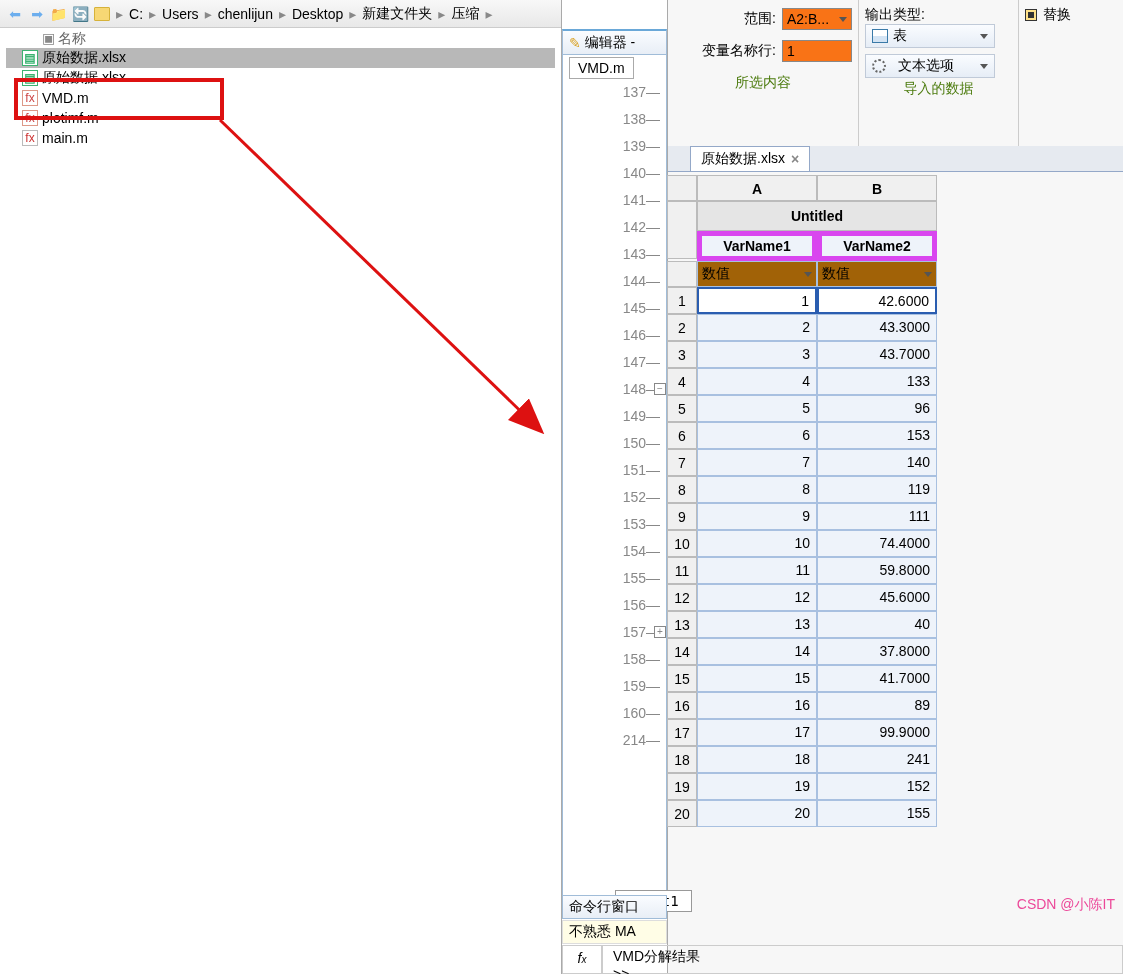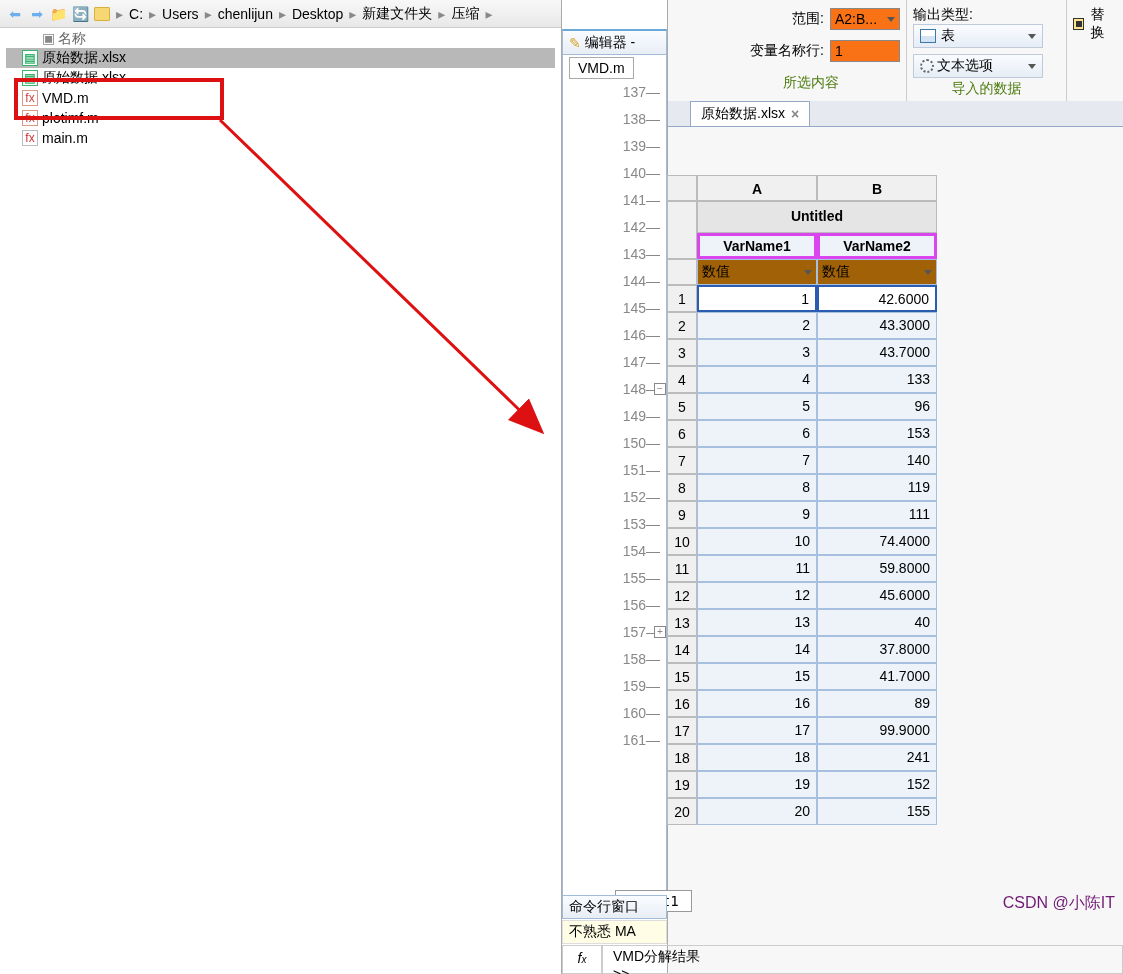--- a/index.html
+++ b/index.html
@@ -26,21 +26,21 @@
 
 .editorpanel{position:absolute;left:562px;top:29px;width:105px;height:870px;background:#fff;border:1px solid #a0bcd8;border-top:2px solid #6aa8d8;}
 .etitle{height:24px;display:flex;align-items:center;gap:4px;padding:0 6px;background:linear-gradient(#fafcff,#e8eef6);border-bottom:1px solid #a0bcd8;}
 .pencil{color:#d9a020;}
 .lineno{text-align:right;color:#888;padding-right:20px;font-family:Consolas,monospace;height:27px;line-height:27px;position:relative;margin-left:39px;}
 .lineno .dash{position:absolute;right:6px;}
 .box{position:absolute;right:0;width:12px;height:12px;border:1px solid #888;background:#fff;font-size:10px;line-height:10px;text-align:center;}
 .etab{background:#fff;border:1px solid #aaa;padding:2px 8px;margin:2px 0 0 6px;display:inline-block;}
 
 .rpanel{position:absolute;left:667px;top:0;width:456px;height:974px;background:#f7f7f7;border-left:1px solid #aaa;}
-.optrow{display:flex;height:101px;margin-left:48px;}
+.optrow{display:flex;height:146px;}
 .col1{flex:0 0 190px;padding:8px 6px;display:flex;flex-direction:column;gap:10px;align-items:flex-end;}
 .col2{flex:0 0 160px;padding:6px;border-left:1px solid #ccc;}
 .col3{flex:1;padding:6px;border-left:1px solid #ccc;}
 .frow{display:flex;align-items:center;gap:6px;}
 .input{border:1px solid #888;background:#f97316;padding:1px 4px;height:22px;width:70px;}
 .dbtn{display:flex;align-items:center;gap:4px;padding:2px 6px;border:1px solid #c0cad8;background:linear-gradient(#fafcff,#e6edf6);width:130px;justify-content:space-between;}
 .subhead{color:#4d7c0f;text-align:center;padding:2px;}
 .checkbox{width:12px;height:12px;border:1px solid #333;display:inline-block;background:#ffe28a;position:relative;}
 .checkbox::after{content:"";position:absolute;left:2px;top:2px;width:6px;height:6px;background:#333;}
 .tabbar{height:26px;background:#e6eaf0;display:flex;align-items:flex-end;padding-left:22px;border-bottom:1px solid #94a8c8;}
@@ -48,35 +48,35 @@
 .closex{color:#888;font-weight:bold;}
 
 .sheet{position:absolute;left:667px;top:175px;width:270px;}
 .colhdr{display:flex;}
 .rownum{width:30px;text-align:center;background:#f0f0f0;border:1px solid #bbb;}
 .ch{flex:1;text-align:center;background:#f0f0f0;border:1px solid #bbb;font-weight:bold;height:26px;line-height:26px;}
 .title-row{display:flex;}
 .title-row .rownum{height:58px;}
 .title-cell{flex:2;text-align:center;background:#e5e5e5;border:1px solid #bbb;font-weight:bold;}
 .vhdr{display:flex;}
-.vhdr .v{flex:1;background:#eef3fa;border:3px solid #d946ef;padding:2px 4px;font-weight:bold;text-align:center;}
+.vhdr .v{flex:1;background:#eef3fa;border:5px solid #d946ef;padding:2px 4px;font-weight:bold;text-align:center;}
 .thdr{display:flex;}
 .thdr .v{flex:1;background:#a16207;border:1px solid #a8c0e0;padding:2px 4px;display:flex;justify-content:space-between;align-items:center;}
 .drow{display:flex;height:27px;}
 .drow .rownum{height:27px;line-height:27px;}
 .drow .c{flex:1;border:1px solid #a8c0e0;text-align:right;padding-right:6px;background:#eef3fa;line-height:25px;}
 .drow.first .c{border:2px solid #2a5db0;background:#fff;}
 .sheettab{position:absolute;left:615px;top:890px;background:#fff;border:1px solid #999;padding:2px 12px;font-family:Consolas,monospace;}
 
 .cmdwin{position:absolute;left:562px;top:895px;width:105px;height:24px;background:linear-gradient(#fafcff,#e8eef6);border:1px solid #a0bcd8;padding:2px 6px;}
 .unfam{position:absolute;left:562px;top:920px;width:105px;height:24px;background:#fffde6;border:1px solid #ddd;padding:2px 6px;}
 .botresult{position:absolute;left:562px;top:945px;width:561px;height:29px;display:flex;}
 .botresult .fx{width:40px;border:1px solid #ccc;text-align:center;font-style:italic;line-height:24px;}
 .botresult .res{flex:1;border:1px solid #ccc;padding:2px 10px;font-family:Consolas,monospace;}
-.watermark{position:absolute;right:8px;bottom:60px;color:#701a75;font-size:16px;writing-mode:horizontal-tb;}
+.watermark{position:absolute;right:8px;bottom:60px;color:#ec4899;font-size:14px;writing-mode:horizontal-tb;}
 .triangledown{width:0;height:0;border-left:4px solid transparent;border-right:4px solid transparent;border-top:5px solid #555;display:inline-block;}
 .gearicon{display:inline-block;width:14px;height:14px;border:2px dotted #666;border-radius:50%;}
 .tableicon{display:inline-block;width:16px;height:14px;border:1px solid #3a7aa8;background:linear-gradient(#fff 50%,#d4e4f4 50%);}
 </style>
 </head>
 <body>
 
 <div class="leftpane">
   <div class="toolbar">
     <span class="tb-btn">⬅</span>
@@ -165,21 +165,21 @@
       <div class="lineno"><span>151</span><span class="dash">—</span></div>
       <div class="lineno"><span>152</span><span class="dash">—</span></div>
       <div class="lineno"><span>153</span><span class="dash">—</span></div>
       <div class="lineno"><span>154</span><span class="dash">—</span></div>
       <div class="lineno"><span>155</span><span class="dash">—</span></div>
       <div class="lineno"><span>156</span><span class="dash">—</span></div>
       <div class="lineno"><span>157</span><span class="dash">—</span><span class="box" style="top: 7px;">+</span></div>
       <div class="lineno"><span>158</span><span class="dash">—</span></div>
       <div class="lineno"><span>159</span><span class="dash">—</span></div>
       <div class="lineno"><span>160</span><span class="dash">—</span></div>
-      <div class="lineno"><span>161</span><span class="dash">—</span></div>
+      <div class="lineno"><span>214</span><span class="dash">—</span></div>
     </div>
 </div>
 
 <div class="rpanel">
   <div class="optrow">
     <div class="col1">
       <div class="frow">
         <span>范围:</span>
         <span class="input" style="display:flex;justify-content:space-between;align-items:center;">
           <span>A2:B...</span>
@@ -195,21 +195,21 @@
     <div class="col2">
       <div>输出类型:</div>
       <div class="dbtn">
         <span style="display:flex;gap:5px;align-items:center;">
             <span class="tableicon"></span>
             <span>表</span>
           </span>
         <span class="triangledown"></span>
       </div>
       <div class="dbtn" style="margin-top:6px;">
-        <span style="display:flex;gap:3px;align-items:center;">
+        <span style="display:flex;gap:12px;align-items:center;">
             <span class="gearicon"></span>
             <span>文本选项</span>
           </span>
         <span class="triangledown"></span>
       </div>
       <div class="subhead">导入的数据</div>
     </div>
     <div class="col3">
       <div class="frow">
         <span class="checkbox"></span>

